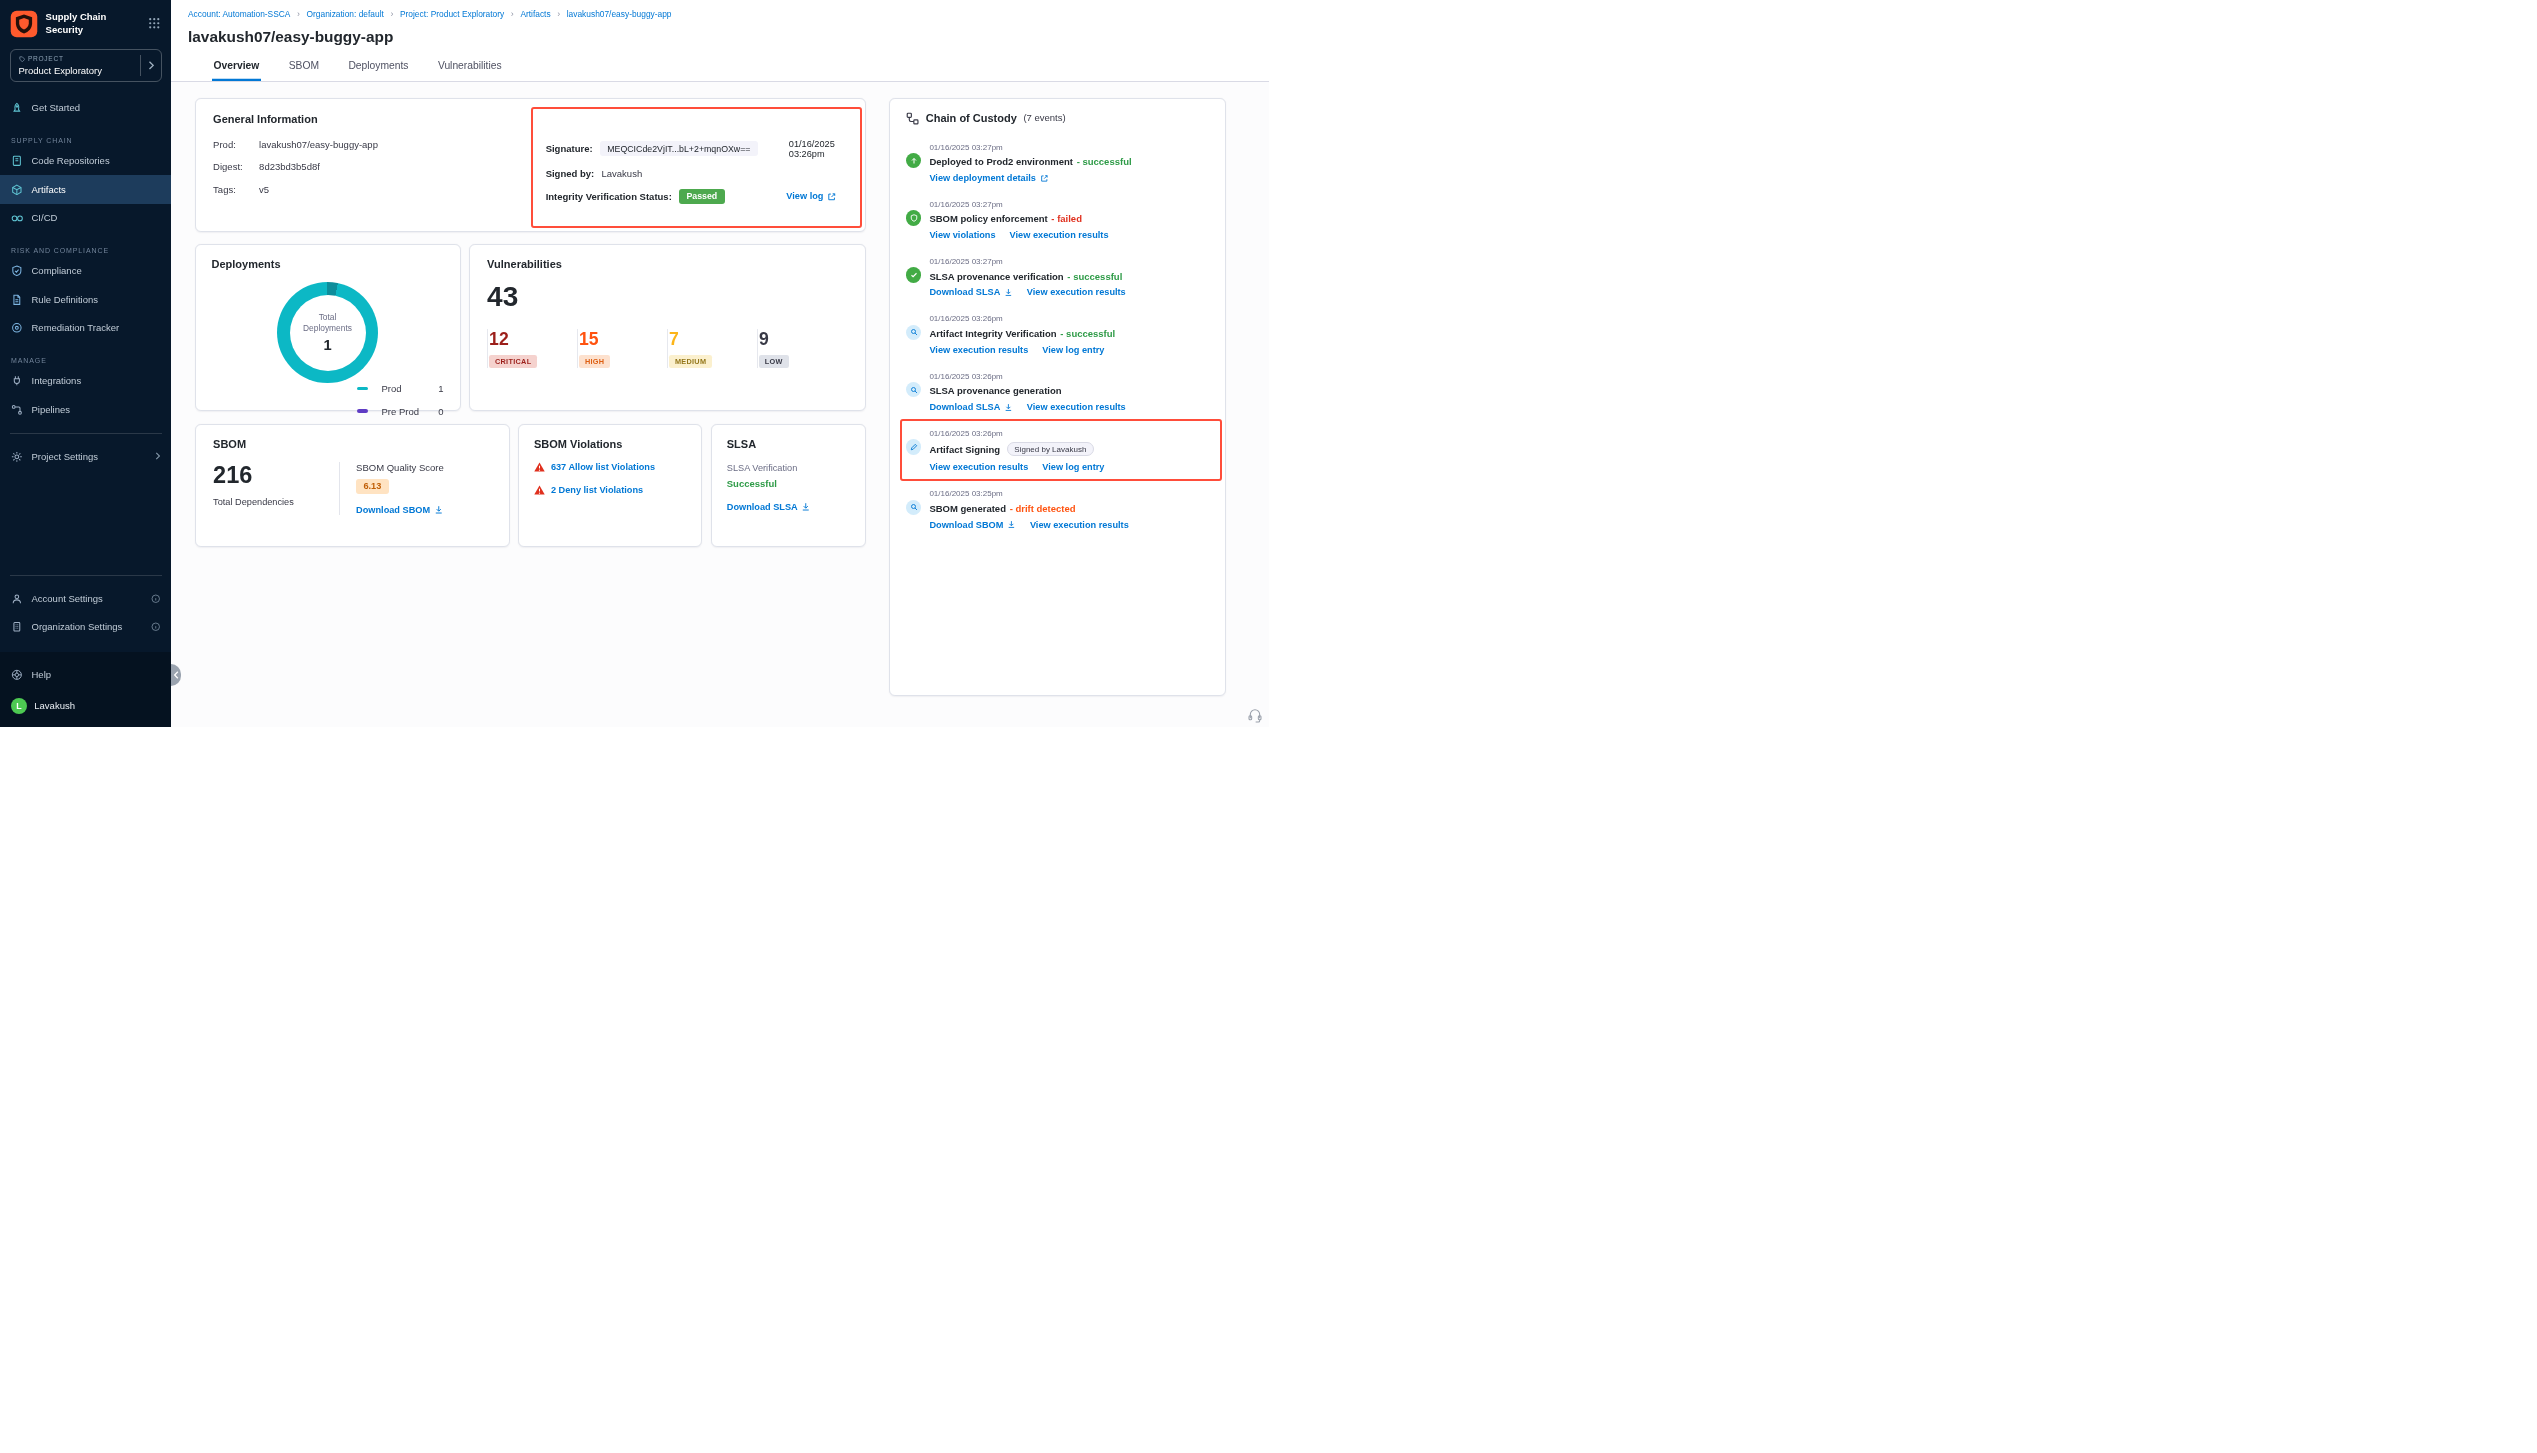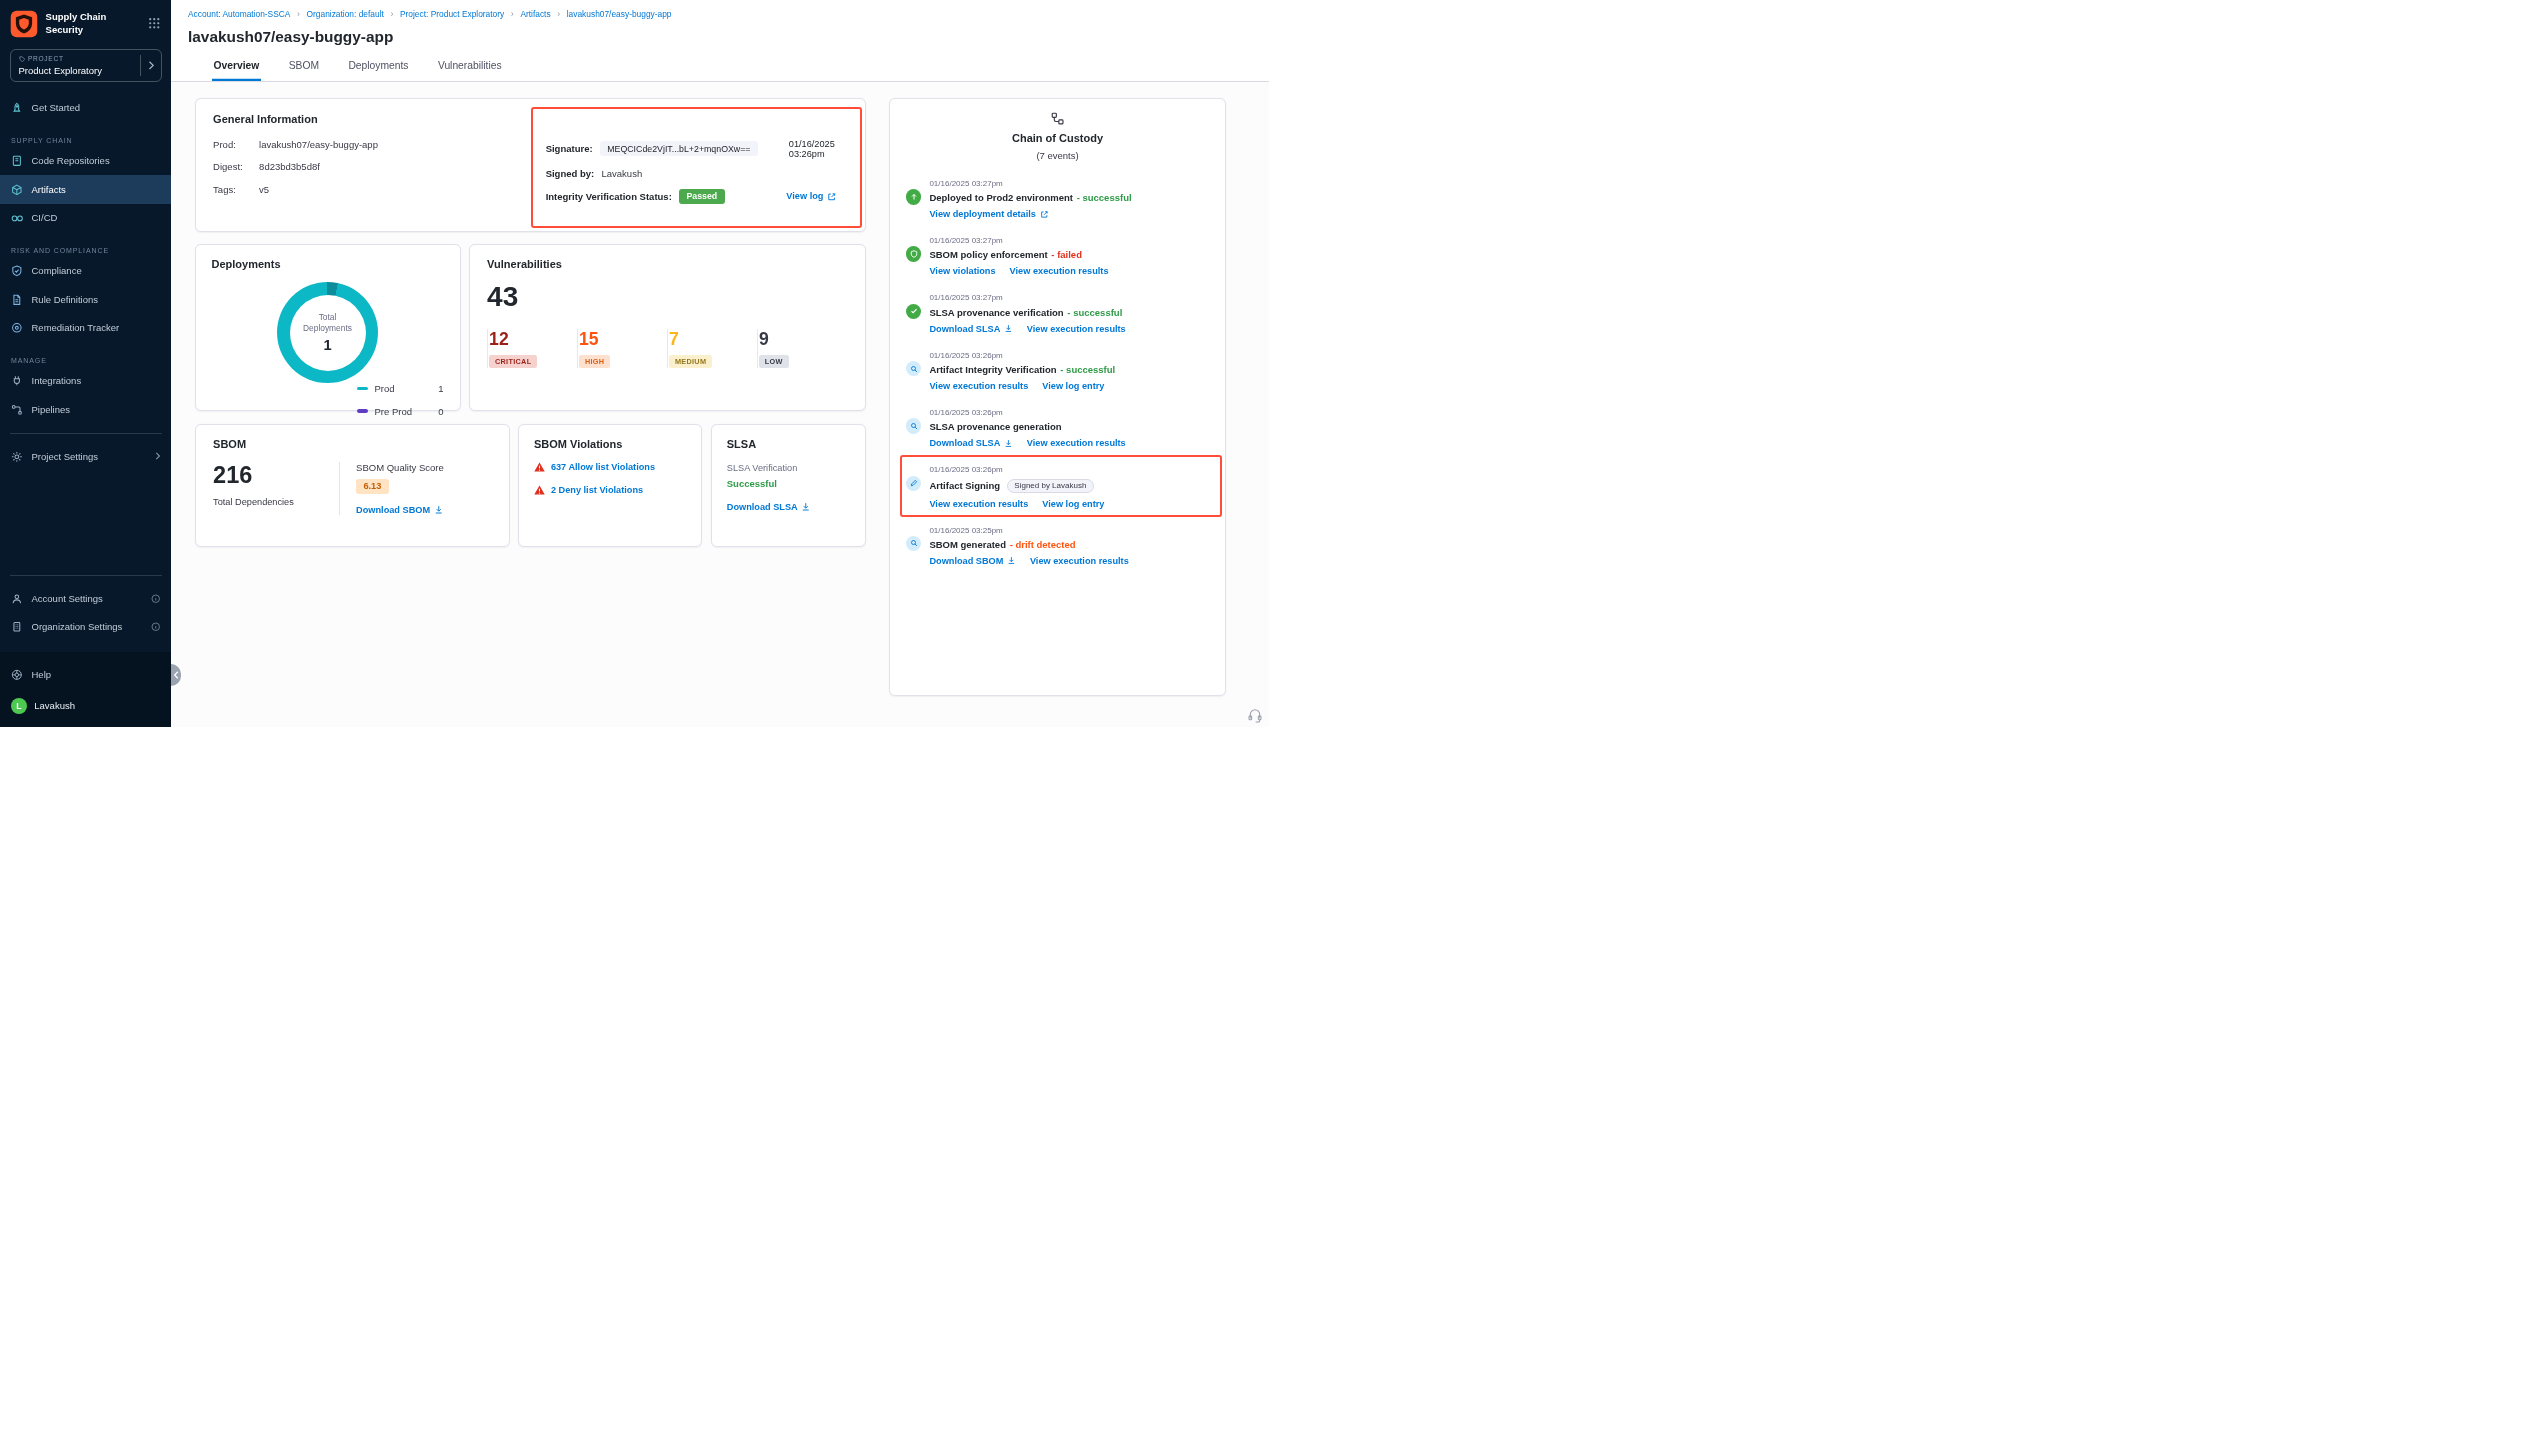--- a/index.html
+++ b/index.html
@@ -110,21 +110,21 @@
   .donut {
     width:101px; height:101px; border-radius:50%; position:relative; flex-shrink:0;
     background:conic-gradient(#0d8d9b 0deg 12deg, #0cb8c5 12deg 360deg);
     display:flex; align-items:center; justify-content:center;
   }
   .donut::before { content:''; position:absolute; inset:12.5px; background:#fff; border-radius:50%; }
   .donut-center { position:relative; z-index:1; text-align:center; width:62px; }
   .dc-label { font-size:8.4px; color:#6b6d85; line-height:1.35; }
   .dc-value { font-size:14.7px; font-weight:bold; color:#22272d; margin-top:2.2px; }
   .legend { margin-left:auto; width:87px; display:flex; flex-direction:column; gap:11.7px; }
-  .legend-row { display:flex; align-items:center; gap:7px; font-size:9.5px; color:#383946; }
+  .legend-row { display:flex; align-items:center; gap:14px; font-size:9.5px; color:#383946; }
   .legend-pill { width:11px; height:3.7px; border-radius:2.2px; flex-shrink:0; }
   .legend-pill.prod { background:#0cb8c5; }
   .legend-pill.preprod { background:#5f3cc4; }
   .legend-val { margin-left:auto; color:#383946; }
 
   .vuln-total { font-size:28px; font-weight:bold; color:#22272d; margin-top:10.3px; }
   .sev-row { display:flex; margin-top:16px; }
   .sev { flex:1; border-left:1.5px solid #e6e8ee; padding-left:1px; }
   .sev-count { font-size:17.6px; font-weight:bold; }
   .sev-badge {
@@ -155,21 +155,21 @@
     display:inline-block; margin:6.6px 0 8px 0; background:#ffe3c2; color:#c05f08;
     font-size:9.2px; font-weight:bold; border-radius:2.9px; padding:2.2px 7.3px;
   }
   .viol-row { display:flex; align-items:center; gap:5.9px; margin-top:12.5px; }
   .slsa-sub { font-size:9.2px; color:#6b6d85; margin-top:13.2px; }
   .slsa-status { font-size:9.5px; color:#2e9b47; margin-top:5.1px; font-weight:bold; }
   .slsa-dl { margin-top:9.5px; }
 
   
   .chain-card { height:598px; padding:13.2px 16px; position:relative; }
-  .chain-header { display:flex; align-items:center; gap:6.6px;flex-direction:column; }
+  .chain-header { display:flex; align-items:flex-start; gap:6.6px; }
   .chain-count { font-size:9.5px; color:#383946; font-weight:normal; }
   .events { margin-top:17.6px; display:flex; flex-direction:column; }
   .event { display:flex; gap:8px; margin-bottom:17px; position:relative; }
   .evicon {
     width:15.4px; height:15.4px; border-radius:50%; flex-shrink:0; margin-top:10.3px;
     display:flex; align-items:center; justify-content:center;
   }
   .evicon.green { background:#42ab45; color:#fff; }
   .evicon.blue { background:#d3ecfb; color:#0278d5; }
   .evbody { flex:1; min-width:0; }

